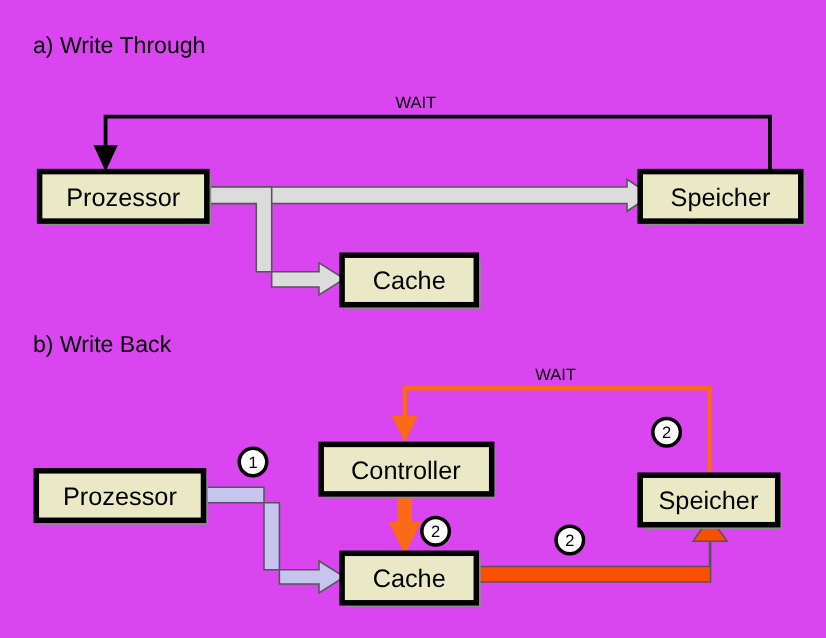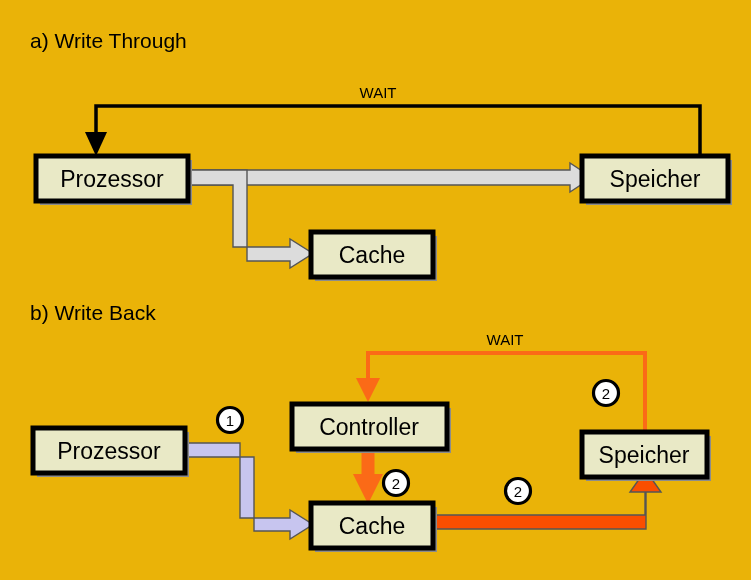--- a/index.html
+++ b/index.html
@@ -1,17 +1,17 @@
 <!DOCTYPE html>
 <html><head>
 <meta charset="utf-8">
 <style>
   html,body{margin:0;padding:0;background:#ffffff;}
   body{width:751px;height:580px;font-family:"Liberation Sans",sans-serif;overflow:hidden;}
-  #stage{position:relative;width:751px;height:580px;background:#eab308;}
+  #stage{position:relative;width:751px;height:580px;background:#d946ef;}
   svg{display:block;}
   .section-title{font-size:21px;fill:#000;font-family:"Liberation Sans",sans-serif;}
   .box-label{font-size:23px;fill:#000;font-family:"Liberation Sans",sans-serif;text-anchor:middle;}
   .wait-label{font-size:15px;fill:#000;font-family:"Liberation Sans",sans-serif;text-anchor:middle;}
   .step-num{font-size:15px;fill:#000;font-family:"Liberation Sans",sans-serif;text-anchor:middle;dominant-baseline:central;}
   .nodebox{fill:#e9e9c6;stroke:#000;stroke-width:5;}
   .boxshadow{fill:#8c8c8c;}
   .thinline{fill:none;stroke:#000;stroke-width:3.5;}
   .grayband{fill:#dcdcdc;stroke:#555;stroke-width:1.4;}
   .lavband{fill:#c7c5ef;stroke:#555;stroke-width:1.4;}

